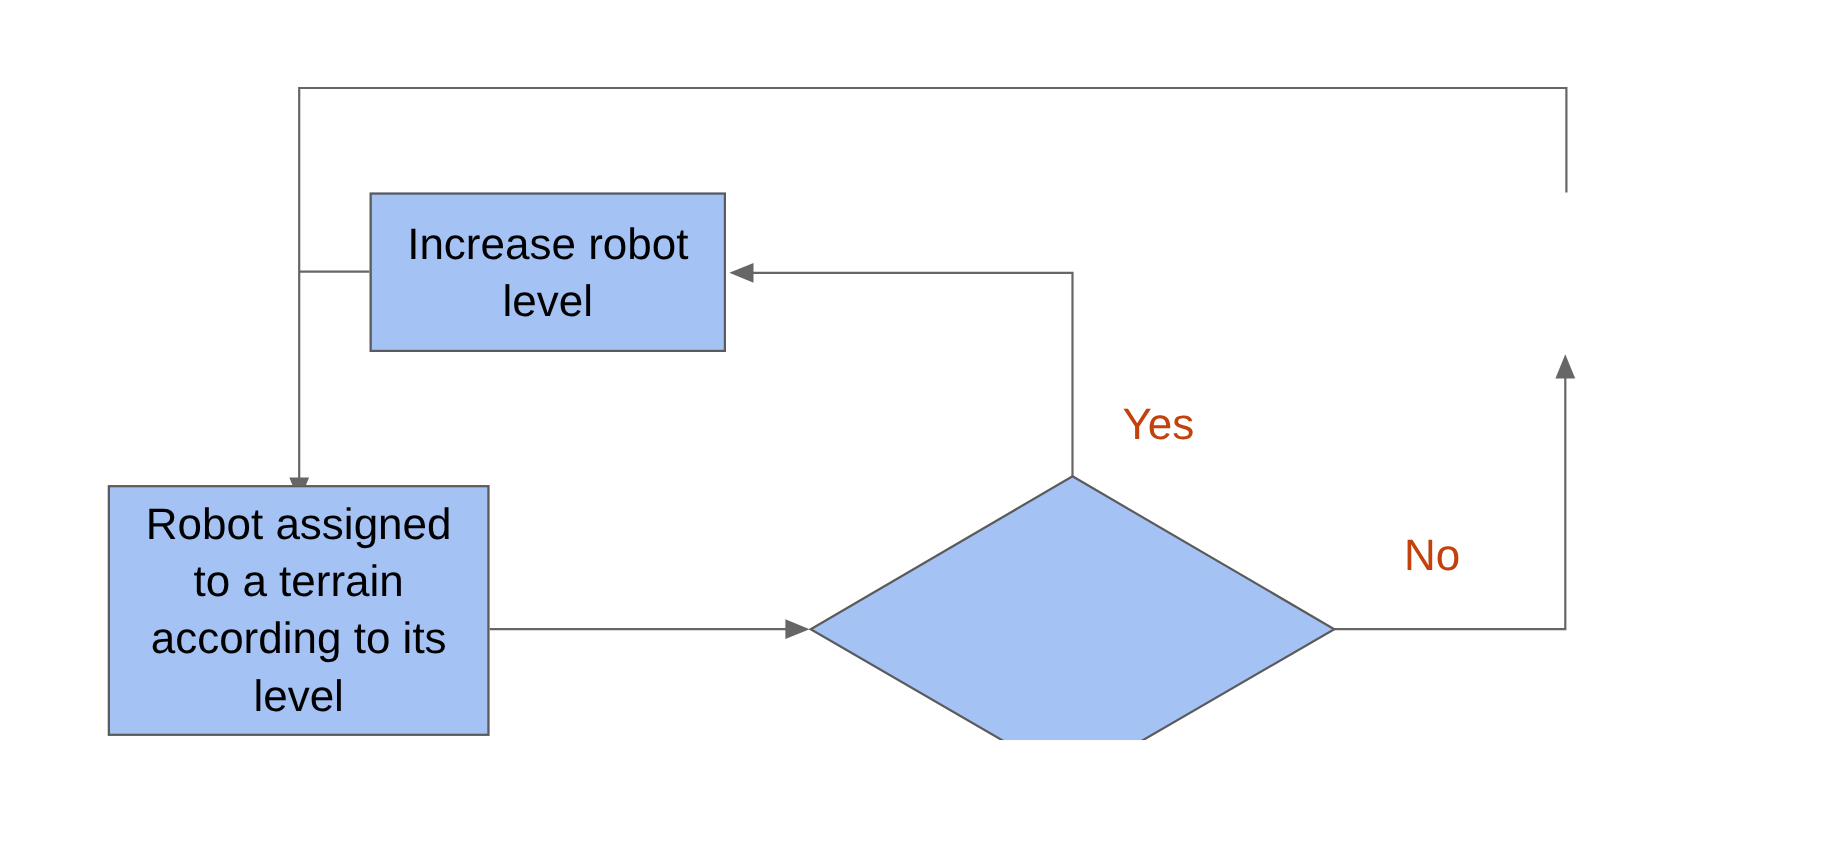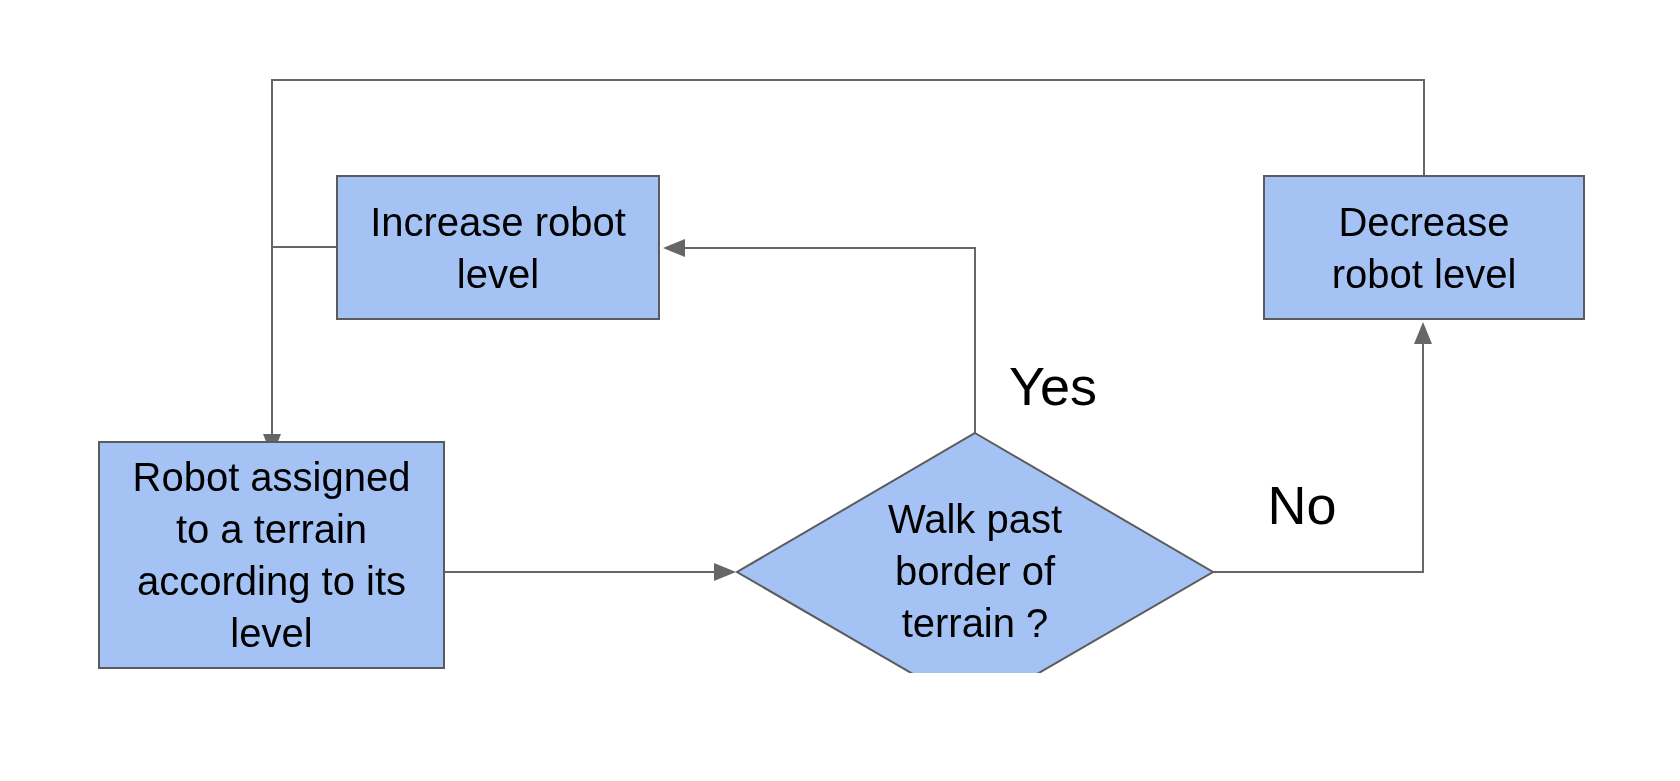--- a/index.html
+++ b/index.html
@@ -51,22 +51,22 @@
     line-height: 1.3;
     color: #000000;
   }
   .edge-label {
     position: absolute;
     width: 100px;
     height: 52px;
     display: flex;
     align-items: center;
     justify-content: center;
-    font-size: 54px;
-    color: #000000;
+    font-size: 40px;
+    color: #c2410c;
   }
   .edge-label-yes { left: 1003px; top: 360px; }
   .edge-label-no  { left: 1252px; top: 479px; }
 </style>
 </head>
 <body>
 
 <div class="canvas">
 
   <svg class="connector-layer" viewBox="0 0 1680 781" xmlns="http://www.w3.org/2000/svg">
@@ -84,29 +84,24 @@
 
     <polyline points="1213,572 1423,572 1423,343" fill="none" stroke="#666666" stroke-width="2"></polyline>
     <polygon points="1423,322 1414,344 1432,344" fill="#666666"></polygon>
 
     <polygon points="975,433 1213,572 975,710 737,572" fill="#a4c2f4" stroke="#5b5b5b" stroke-width="2"></polygon>
   </svg>
 
   <div class="node node-increase">Increase robot
 level</div>
 
-  <div class="node node-decrease">Decrease
-robot level</div>
 
   <div class="node node-assign">Robot assigned
 to a terrain
 according to its
 level</div>
 
-  <div class="decision-text">Walk past
-border of
-terrain ?</div>
 
   <div class="edge-label edge-label-yes">Yes</div>
 
   <div class="edge-label edge-label-no">No</div>
 
 </div>
 
 </body></html>

